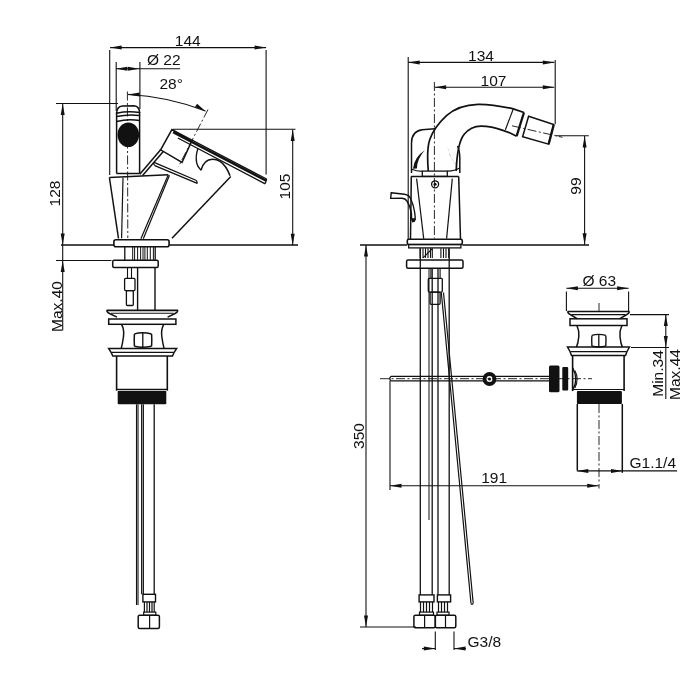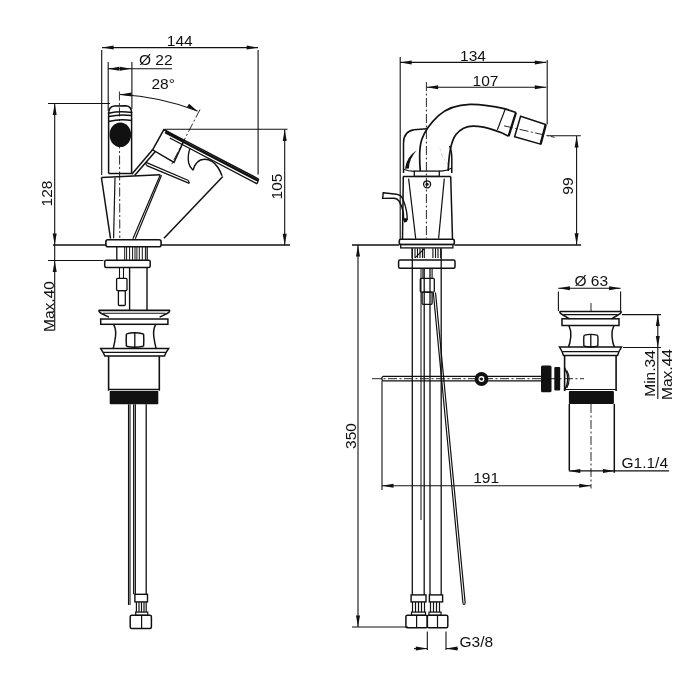--- a/index.html
+++ b/index.html
@@ -1,16 +1,16 @@
 <!DOCTYPE html>
 <html><head>
 <meta charset="utf-8">
 <style>
 html,body{margin:0;padding:0;background:#fff;}
-#wrap{width:576px;height:700px;position:relative;background:#fff;}
+#wrap{width:576px;height:700px;position:relative;background:#fff;margin-left:8px;}
 svg{position:absolute;top:0;left:0;}
 text{font-family:"Liberation Sans", sans-serif;fill:#111;}
 .t15{font-size:15.5px;}
 </style>
 </head>
 <body>
 <div id="wrap">
 <svg width="700" height="700" viewBox="0 0 700 700">
 <defs>
 <g id="arr">

